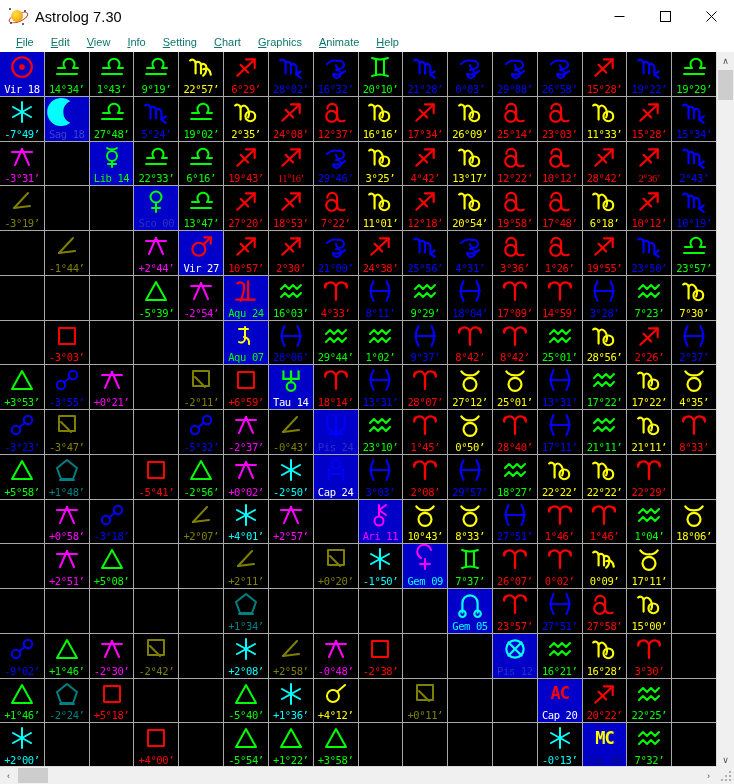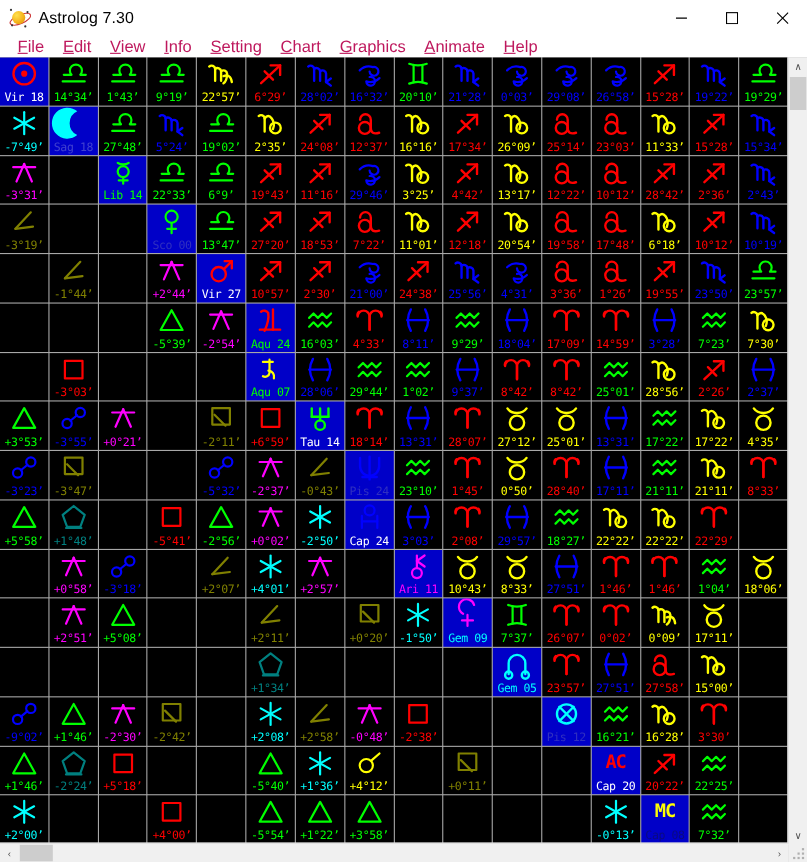--- a/index.html
+++ b/index.html
@@ -37,21 +37,21 @@
     width:46px;height:33px;display:flex;align-items:center;justify-content:center;
     font-size:13px;color:#000;
   }
   .winbtn svg{display:block;}
   
   #menubar{
     height:19px;background:#ffffff;display:flex;align-items:center;
     padding-left:8px;
   }
   .menu-item{
-    font-size:15px;color:#be185d;padding:1px 9px 1px 8px;white-space:nowrap;
+    font-size:11px;color:#0f766e;padding:1px 9px 1px 8px;white-space:nowrap;
     line-height:15px;
   }
   .menu-item .mn{text-decoration:underline;}
   
   #gridwrap{
     position:relative;width:734px;height:732px;background:#c8c8c8;overflow:hidden;
   }
   #grid{
     position:absolute;left:0;top:0;
     width:716px;height:716px;
@@ -496,41 +496,41 @@
         </div>
         <div class="lbl" style="color: rgb(0, 255, 0);">22°33’</div>
       </div>
       <div class="cell">
         <div class="glyph">
           <svg width="26" height="24" viewBox="0 0 24 24" fill="none" stroke="#00ff00" stroke-width="2" stroke-linecap="round" stroke-linejoin="round">
             <path d="M3 13 h7 a5.5 5.5 0 1 1 8 0 h5"></path>
             <path d="M2 19 H22"></path>
           </svg>
         </div>
-        <div class="lbl" style="color: rgb(0, 255, 0);">6°9’</div>
+        <div class="lbl" style="color: rgb(0, 255, 0);">6°16’</div>
       </div>
       <div class="cell">
         <div class="glyph">
           <svg width="26" height="26" viewBox="0 0 24 24" fill="none" stroke="#ff0000" stroke-width="2" stroke-linecap="round" stroke-linejoin="round">
             <path d="M4 20 L20 5"></path>
             <path d="M12 5 H20 V13"></path>
             <path d="M7 10 L14 17"></path>
           </svg>
         </div>
         <div class="lbl" style="color: rgb(255, 0, 0);">19°43’</div>
       </div>
       <div class="cell">
         <div class="glyph">
           <svg width="26" height="26" viewBox="0 0 24 24" fill="none" stroke="#ff0000" stroke-width="2" stroke-linecap="round" stroke-linejoin="round">
             <path d="M4 20 L20 5"></path>
             <path d="M12 5 H20 V13"></path>
             <path d="M7 10 L14 17"></path>
           </svg>
         </div>
-        <div class="lbl" style="color: rgb(255, 0, 0);">11°16’</div>
+        <div class="lbl" style="color: rgb(255, 0, 0); font-family: Liberation Serif, serif;">11°16’</div>
       </div>
       <div class="cell">
         <div class="glyph">
           <svg width="26" height="24" viewBox="0 0 24 24" fill="none" stroke="#0000ff" stroke-width="2" stroke-linecap="round" stroke-linejoin="round">
             <path d="M3 9 q5 -5 12 -3 a4 4 0 1 1 -3 4"></path>
             <path d="M21 16 q-5 5 -12 3 a4 4 0 1 0 3 -4"></path>
           </svg>
         </div>
         <div class="lbl" style="color: rgb(0, 0, 255);">29°46’</div>
       </div>
@@ -595,21 +595,21 @@
         <div class="lbl" style="color: rgb(255, 0, 0);">28°42’</div>
       </div>
       <div class="cell">
         <div class="glyph">
           <svg width="26" height="26" viewBox="0 0 24 24" fill="none" stroke="#ff0000" stroke-width="2" stroke-linecap="round" stroke-linejoin="round">
             <path d="M4 20 L20 5"></path>
             <path d="M12 5 H20 V13"></path>
             <path d="M7 10 L14 17"></path>
           </svg>
         </div>
-        <div class="lbl" style="color: rgb(255, 0, 0);">2°36’</div>
+        <div class="lbl" style="color: rgb(255, 0, 0); font-family: Liberation Serif, serif;">2°36’</div>
       </div>
       <div class="cell">
         <div class="glyph">
           <svg width="26" height="26" viewBox="0 0 24 24" fill="none" stroke="#0000ff" stroke-width="2" stroke-linecap="round" stroke-linejoin="round">
             <path d="M2 6 a3 3 0 0 1 5 2 V18"></path>
             <path d="M7 8 a3 3 0 0 1 5 2 V18"></path>
             <path d="M12 10 a3 3 0 0 1 5 2 V19"></path>
             <path d="M17 19 l4 -3 M17 19 l4 3"></path>
           </svg>
         </div>

